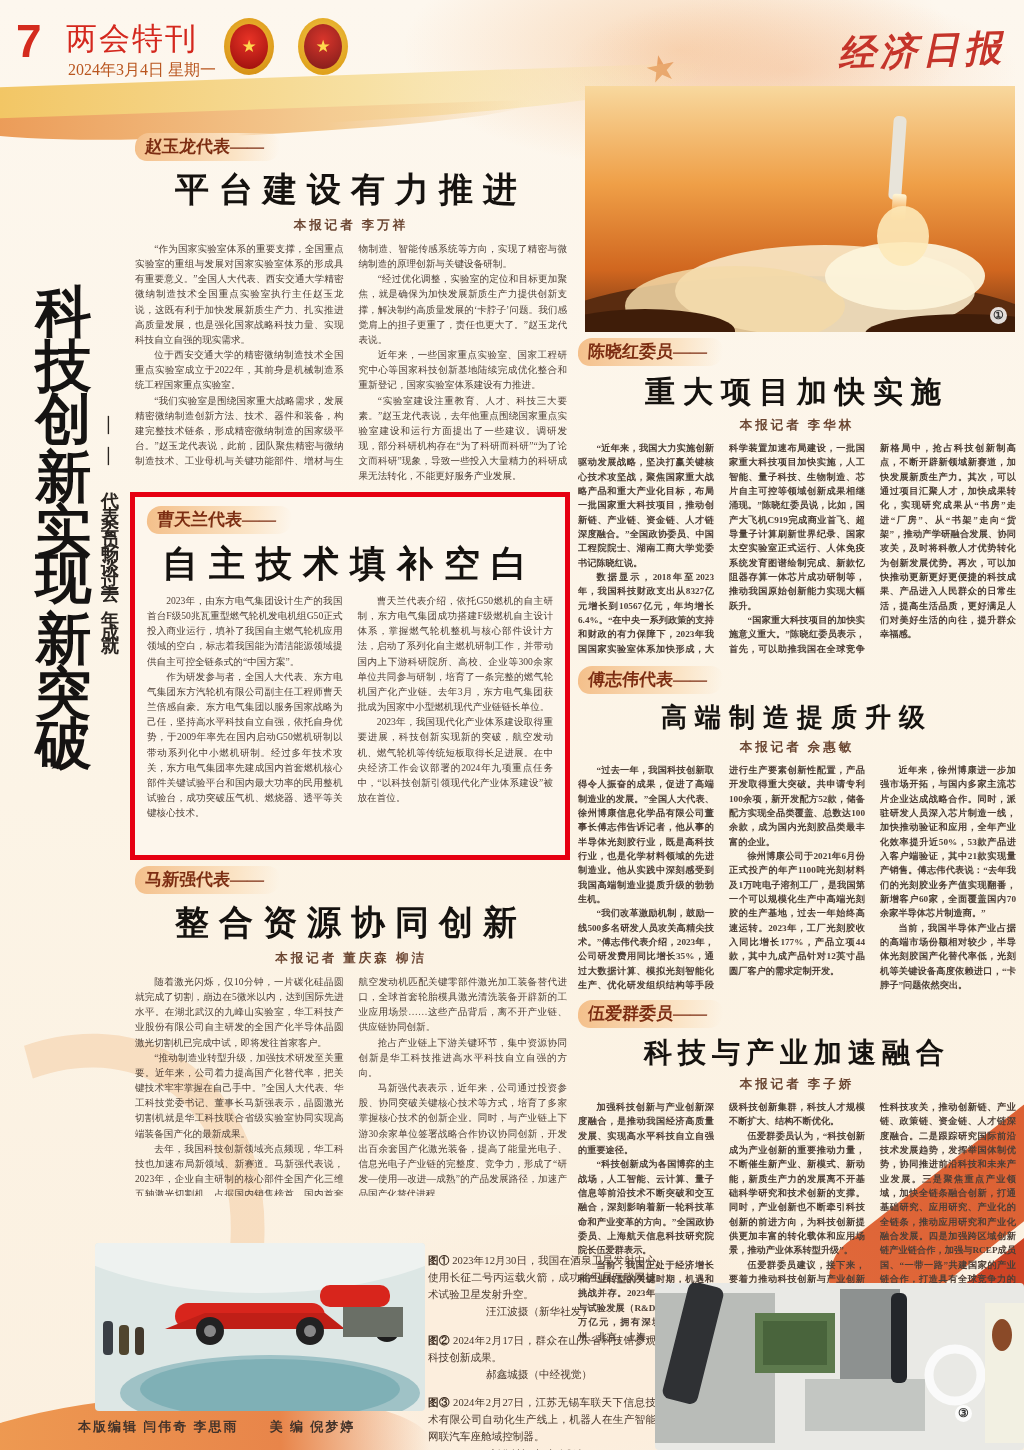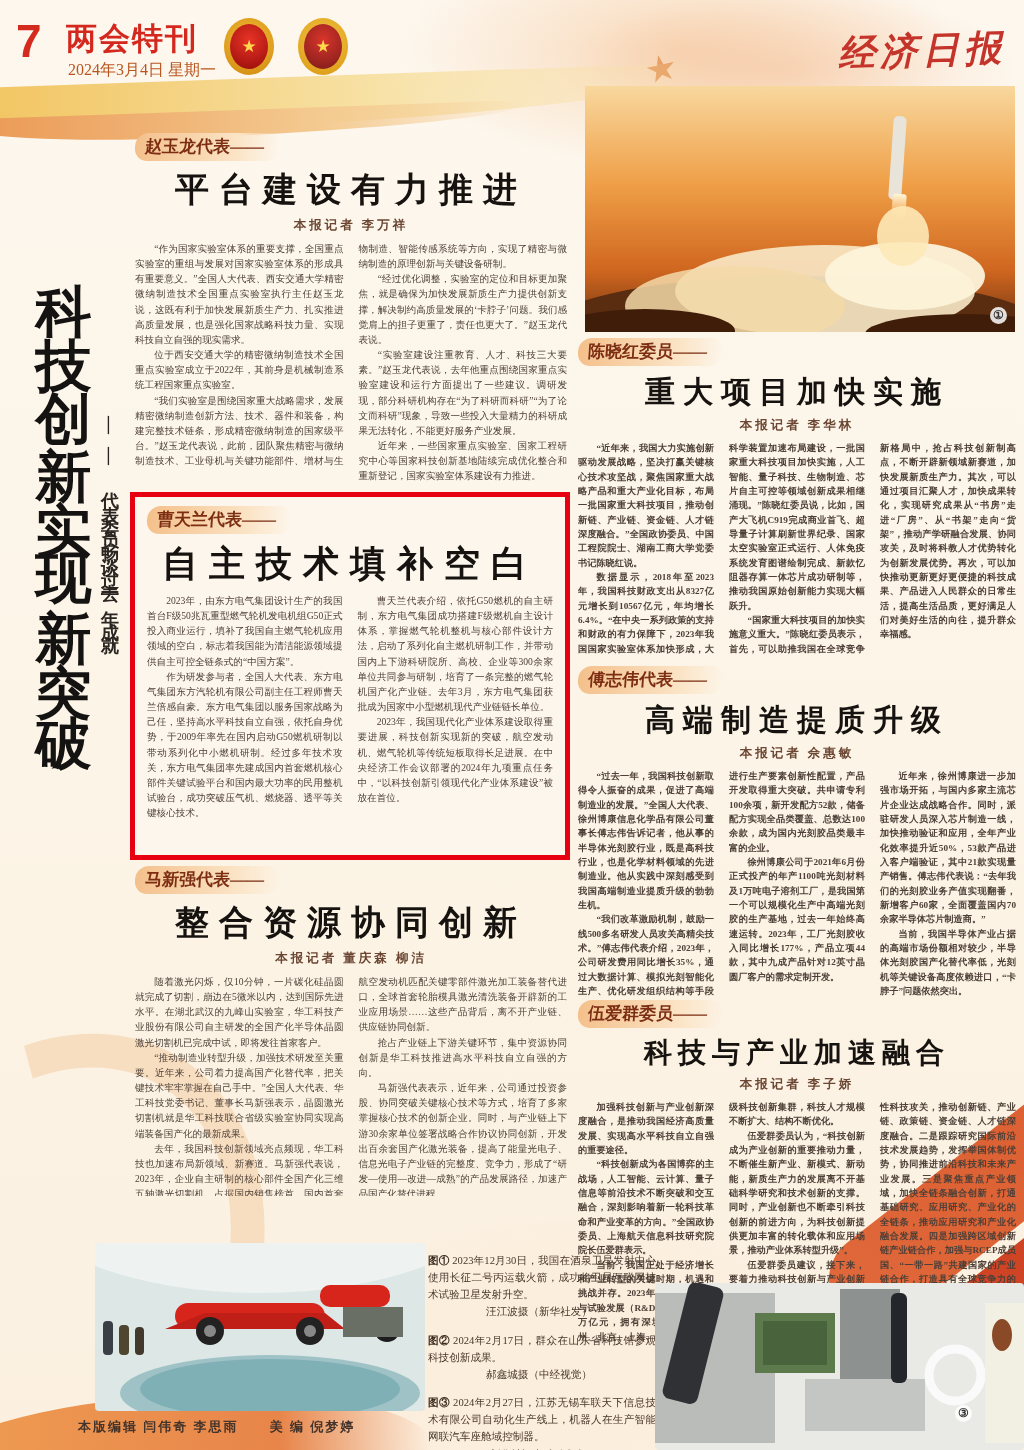--- a/index.html
+++ b/index.html
@@ -25,21 +25,21 @@
         background:linear-gradient(90deg,#e0683a,#d95b2e);border-radius:46px;}
   .curve-r2{position:absolute;left:880px;top:1190px;width:430px;height:56px;z-index:2;transform:rotate(-38deg);
         background:#cf4425;border-radius:28px;}
   .curve-l{position:absolute;left:-160px;top:1020px;width:340px;height:460px;z-index:1;border-radius:50%;
         border:34px solid rgba(247,217,184,.8);border-left-color:transparent;border-bottom-color:transparent;transform:rotate(30deg);}
 
   
   .page-num{position:absolute;left:16px;top:14px;z-index:3;font-family:"Liberation Sans",sans-serif;
         font-size:46px;font-weight:bold;color:#d42b1e;}
   .edition{position:absolute;left:66px;top:18px;z-index:3;font-family:"Liberation Sans",sans-serif;
-        font-size:31px;font-weight:bold;color:#d4281e;letter-spacing:2px;}
+        font-size:31px;font-weight:normal;color:#d4281e;letter-spacing:2px;}
   .date{position:absolute;left:68px;top:60px;z-index:3;font-size:16px;color:#b9561f;font-weight:normal;text-align:right;}
   .emblem{position:absolute;z-index:3;width:50px;height:57px;border-radius:50%;}
   .emblem.nat{left:224px;top:18px;background:radial-gradient(circle at 50% 40%, #f6c33c, #d89417 75%);}
   .emblem.cppcc{left:298px;top:18px;background:radial-gradient(circle at 50% 40%, #f2ca4e, #e0a21c 75%);}
   .emblem .core{position:absolute;left:6px;top:6px;right:6px;bottom:6px;border-radius:50%;
         background:radial-gradient(circle at 50% 35%, #e83326, #a61410 80%);
         display:flex;align-items:center;justify-content:center;color:#ffd84d;font-size:17px;}
   .emblem.cppcc .core{background:radial-gradient(circle at 50% 35%, #d8352b, #8e201d 80%);}
   .masthead{position:absolute;right:18px;top:26px;z-index:3;font-size:37px;font-weight:bold;font-style:italic;
         color:#c5342a;letter-spacing:5px;transform:rotate(-2deg);}
@@ -137,22 +137,22 @@
 
   <div class="article" style="left:135px;top:133px;width:432px;height:358px;">
     <div><span class="kicker">赵玉龙代表——</span></div>
     <div class="a-title" style="font-size:34px;letter-spacing:10px;">平台建设有力推进</div>
     <div class="byline">本报记者 李万祥</div>
     <div class="body c2" style="height:256px;">
       <p>“作为国家实验室体系的重要支撑，全国重点实验室的重组与发展对国家实验室体系的形成具有重要意义。”全国人大代表、西安交通大学精密微纳制造技术全国重点实验室执行主任赵玉龙说，这既有利于加快发展新质生产力、扎实推进高质量发展，也是强化国家战略科技力量、实现科技自立自强的现实需求。</p>
       <p>位于西安交通大学的精密微纳制造技术全国重点实验室成立于2022年，其前身是机械制造系统工程国家重点实验室。</p>
       <p>“我们实验室是围绕国家重大战略需求，发展精密微纳制造创新方法、技术、器件和装备，构建完整技术链条，形成精密微纳制造的国家级平台。”赵玉龙代表说，此前，团队聚焦精密与微纳制造技术、工业母机与关键功能部件、增材与生物制造、智能传感系统等方向，实现了精密与微纳制造的原理创新与关键设备研制。</p>
       <p>“经过优化调整，实验室的定位和目标更加聚焦，就是确保为加快发展新质生产力提供创新支撑，解决制约高质量发展的‘卡脖子’问题。我们感觉肩上的担子更重了，责任也更大了。”赵玉龙代表说。</p>
+      <p>近年来，一些国家重点实验室、国家工程研究中心等国家科技创新基地陆续完成优化整合和重新登记，国家实验室体系建设有力推进。</p>
       <p>“实验室建设注重教育、人才、科技三大要素。”赵玉龙代表说，去年他重点围绕国家重点实验室建设和运行方面提出了一些建议。调研发现，部分科研机构存在“为了科研而科研”“为了论文而科研”现象，导致一些投入大量精力的科研成果无法转化，不能更好服务产业发展。</p>
-      <p>近年来，一些国家重点实验室、国家工程研究中心等国家科技创新基地陆续完成优化整合和重新登记，国家实验室体系建设有力推进。</p>
 
     </div>
   </div>
 
   <div class="article" id="a2box" style="left:130px;top:492px;width:440px;height:368px;">
     <div><span class="kicker">曹天兰代表——</span></div>
     <div class="a-title" style="font-size:36px;letter-spacing:11px;">自主技术填补空白</div>
     <div class="body c2" style="height:238px;">
       <p>2023年，由东方电气集团设计生产的我国首台F级50兆瓦重型燃气轮机发电机组G50正式投入商业运行，填补了我国自主燃气轮机应用领域的空白，标志着我国能为清洁能源领域提供自主可控全链条式的“中国方案”。</p>
       <p>作为研发参与者，全国人大代表、东方电气集团东方汽轮机有限公司副主任工程师曹天兰倍感自豪。东方电气集团以服务国家战略为己任，坚持高水平科技自立自强，依托自身优势，于2009年率先在国内启动G50燃机研制以带动系列化中小燃机研制。经过多年技术攻关，东方电气集团率先建成国内首套燃机核心部件关键试验平台和国内最大功率的民用整机试验台，成功突破压气机、燃烧器、透平等关键核心技术。</p>
@@ -183,21 +183,21 @@
     <div class="body c3" style="height:226px;">
       <p>“近年来，我国大力实施创新驱动发展战略，坚决打赢关键核心技术攻坚战，聚焦国家重大战略产品和重大产业化目标，布局一批国家重大科技项目，推动创新链、产业链、资金链、人才链深度融合。”全国政协委员、中国工程院院士、湖南工商大学党委书记陈晓红说。</p>
       <p>数据显示，2018年至2023年，我国科技财政支出从8327亿元增长到10567亿元，年均增长6.4%。“在中央一系列政策的支持和财政的有力保障下，2023年我国国家实验室体系加快形成，大科学装置加速布局建设，一批国家重大科技项目加快实施，人工智能、量子科技、生物制造、芯片自主可控等领域创新成果相继涌现。”陈晓红委员说，比如，国产大飞机C919完成商业首飞、超导量子计算刷新世界纪录、国家太空实验室正式运行、人体免疫系统发育图谱绘制完成、新款忆阻器存算一体芯片成功研制等，推动我国原始创新能力实现大幅跃升。</p>
       <p>“国家重大科技项目的加快实施意义重大。”陈晓红委员表示，首先，可以助推我国在全球竞争新格局中，抢占科技创新制高点，不断开辟新领域新赛道，加快发展新质生产力。其次，可以通过项目汇聚人才，加快成果转化，实现研究成果从“书房”走进“厂房”、从“书架”走向“货架”，推动产学研融合发展、协同攻关，及时将科教人才优势转化为创新发展优势。再次，可以加快推动更新更好更便捷的科技成果、产品进入人民群众的日常生活，提高生活品质，更好满足人们对美好生活的向往，提升群众幸福感。</p>
 
     </div>
   </div>
 
   <div class="article" style="left:578px;top:666px;width:438px;height:332px;">
     <div><span class="kicker">傅志伟代表——</span></div>
-    <div class="a-title" style="font-size:30px;letter-spacing:8px;">高端制造提质升级</div>
+    <div class="a-title" style="font-size:26px;letter-spacing:8px;">高端制造提质升级</div>
     <div class="byline">本报记者 佘惠敏</div>
     <div class="body c3" style="height:236px;">
       <p>“过去一年，我国科技创新取得令人振奋的成果，促进了高端制造业的发展。”全国人大代表、徐州博康信息化学品有限公司董事长傅志伟告诉记者，他从事的半导体光刻胶行业，既是高科技行业，也是化学材料领域的先进制造业。他从实践中深刻感受到我国高端制造业提质升级的勃勃生机。</p>
       <p>“我们改革激励机制，鼓励一线500多名研发人员攻关高精尖技术。”傅志伟代表介绍，2023年，公司研发费用同比增长35%，通过大数据计算、模拟光刻智能化生产、优化研发组织结构等手段进行生产要素创新性配置，产品开发取得重大突破。共申请专利100余项，新开发配方52款，储备配方实现全品类覆盖、总数达100余款，成为国内光刻胶品类最丰富的企业。</p>
       <p>徐州博康公司于2021年6月份正式投产的年产1100吨光刻材料及1万吨电子溶剂工厂，是我国第一个可以规模化生产中高端光刻胶的生产基地，过去一年始终高速运转。2023年，工厂光刻胶收入同比增长177%，产品立项44款，其中九成产品针对12英寸晶圆厂客户的需求定制开发。</p>
       <p>近年来，徐州博康进一步加强市场开拓，与国内多家主流芯片企业达成战略合作。同时，派驻研发人员深入芯片制造一线，加快推动验证和应用，全年产业化效率提升近50%，53款产品进入客户端验证，其中21款实现量产销售。傅志伟代表说：“去年我们的光刻胶业务产值实现翻番，新增客户60家，全面覆盖国内70余家半导体芯片制造商。”</p>
       <p>当前，我国半导体产业占据的高端市场份额相对较少，半导体光刻胶国产化替代率低，光刻机等关键设备高度依赖进口，“卡脖子”问题依然突出。</p>
 
     </div>
   </div>

